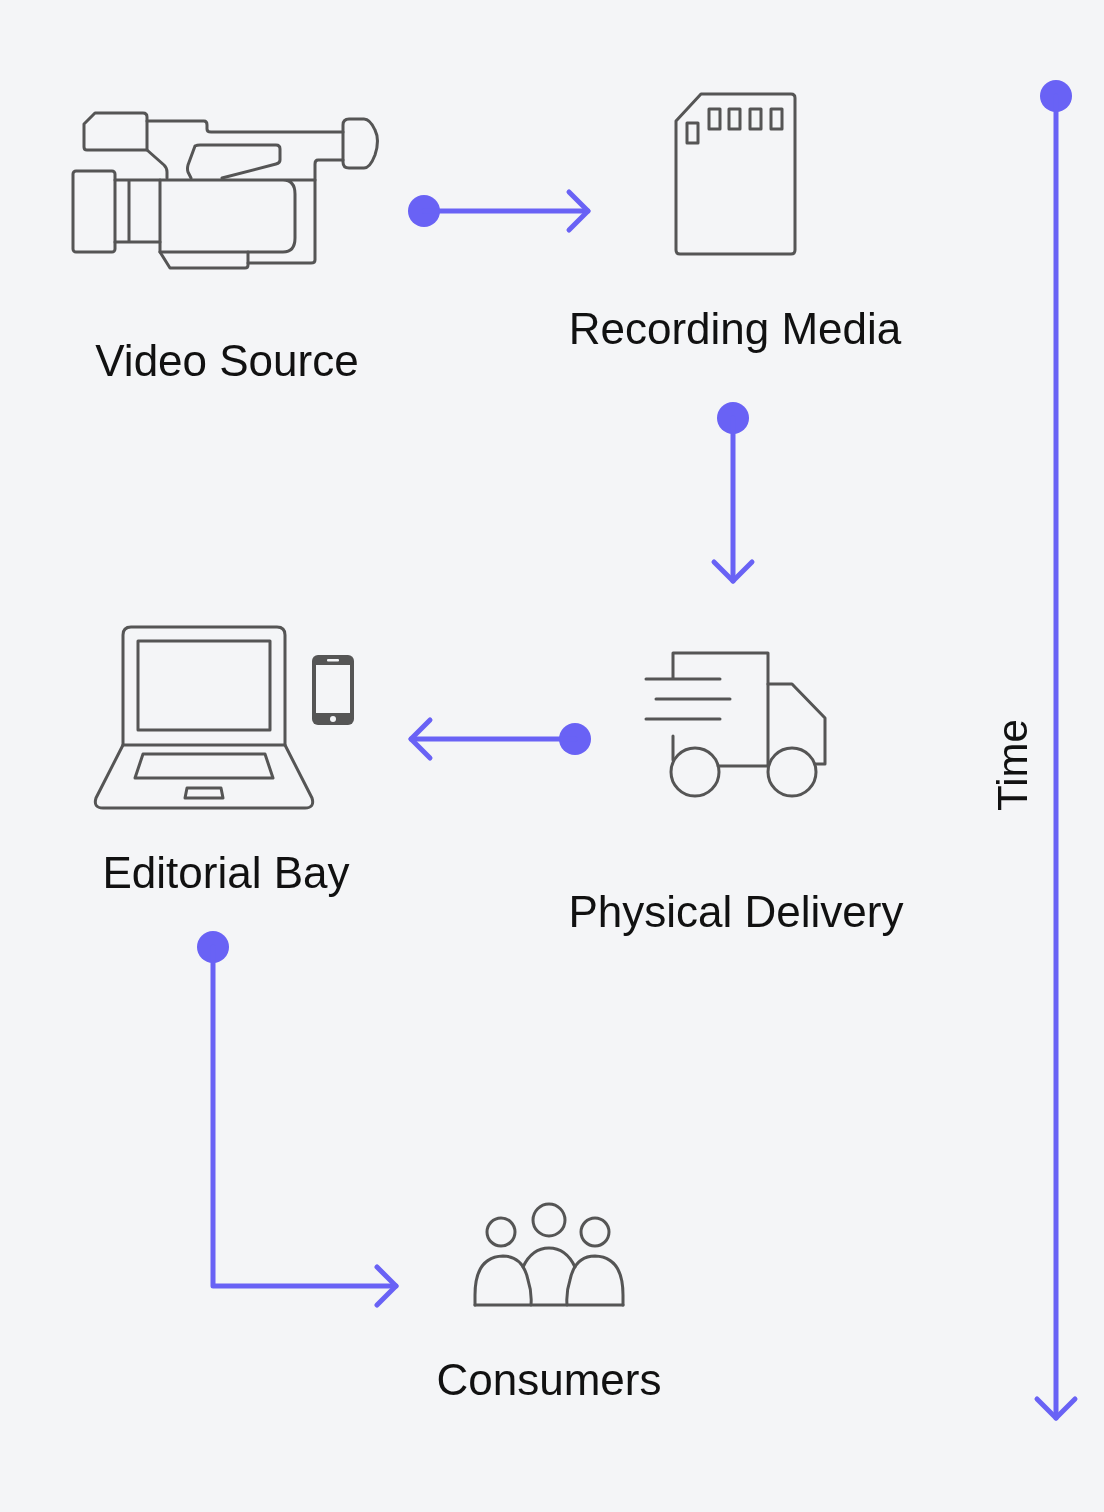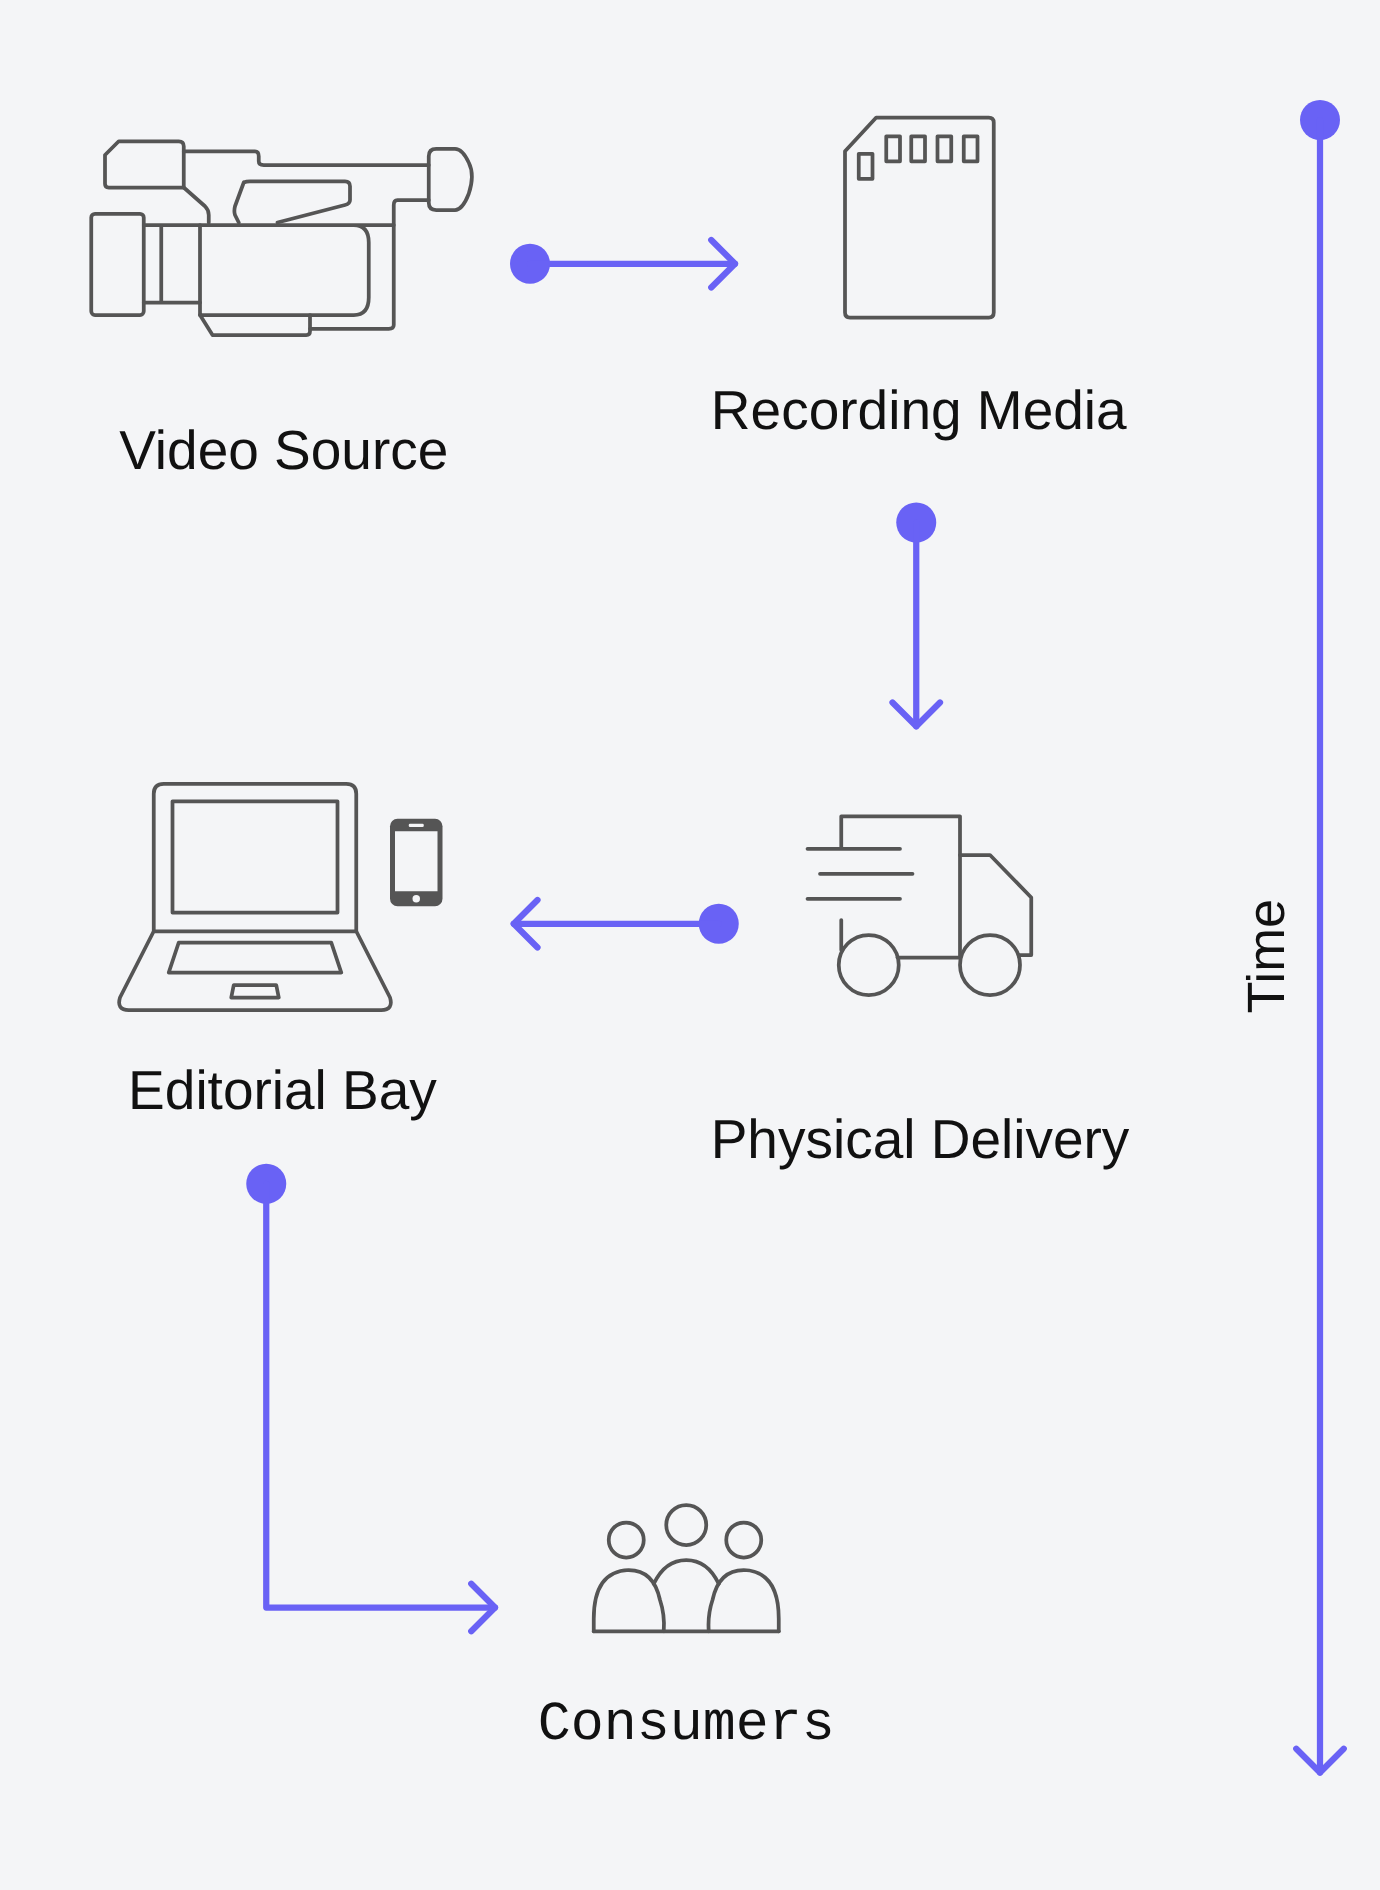--- a/index.html
+++ b/index.html
@@ -130,14 +130,14 @@
     <circle cx="1056" cy="96" r="16"></circle>
     <line x1="1056" y1="96" x2="1056" y2="1418"></line>
     <polyline points="1037,1399 1056,1418 1075,1399"></polyline>
   </g>
 </svg>
 
 <div class="label" style="left:227px; top:307px;margin-top:32px;">Video Source</div>
 <div class="label" style="left:735px; top:307px;">Recording Media</div>
 <div class="label" style="left:736px; top:851px;margin-top:39px;">Physical Delivery</div>
 <div class="label" style="left:226px; top:851px;">Editorial Bay</div>
-<div class="label" style="left:549px; top:1358px;font-family:Liberation Mono, monospace;">Consumers</div>
+<div class="label" style="left:549px; top:1358px;">Consumers</div>
 <div class="time-label">Time</div>
 
 </body></html>

